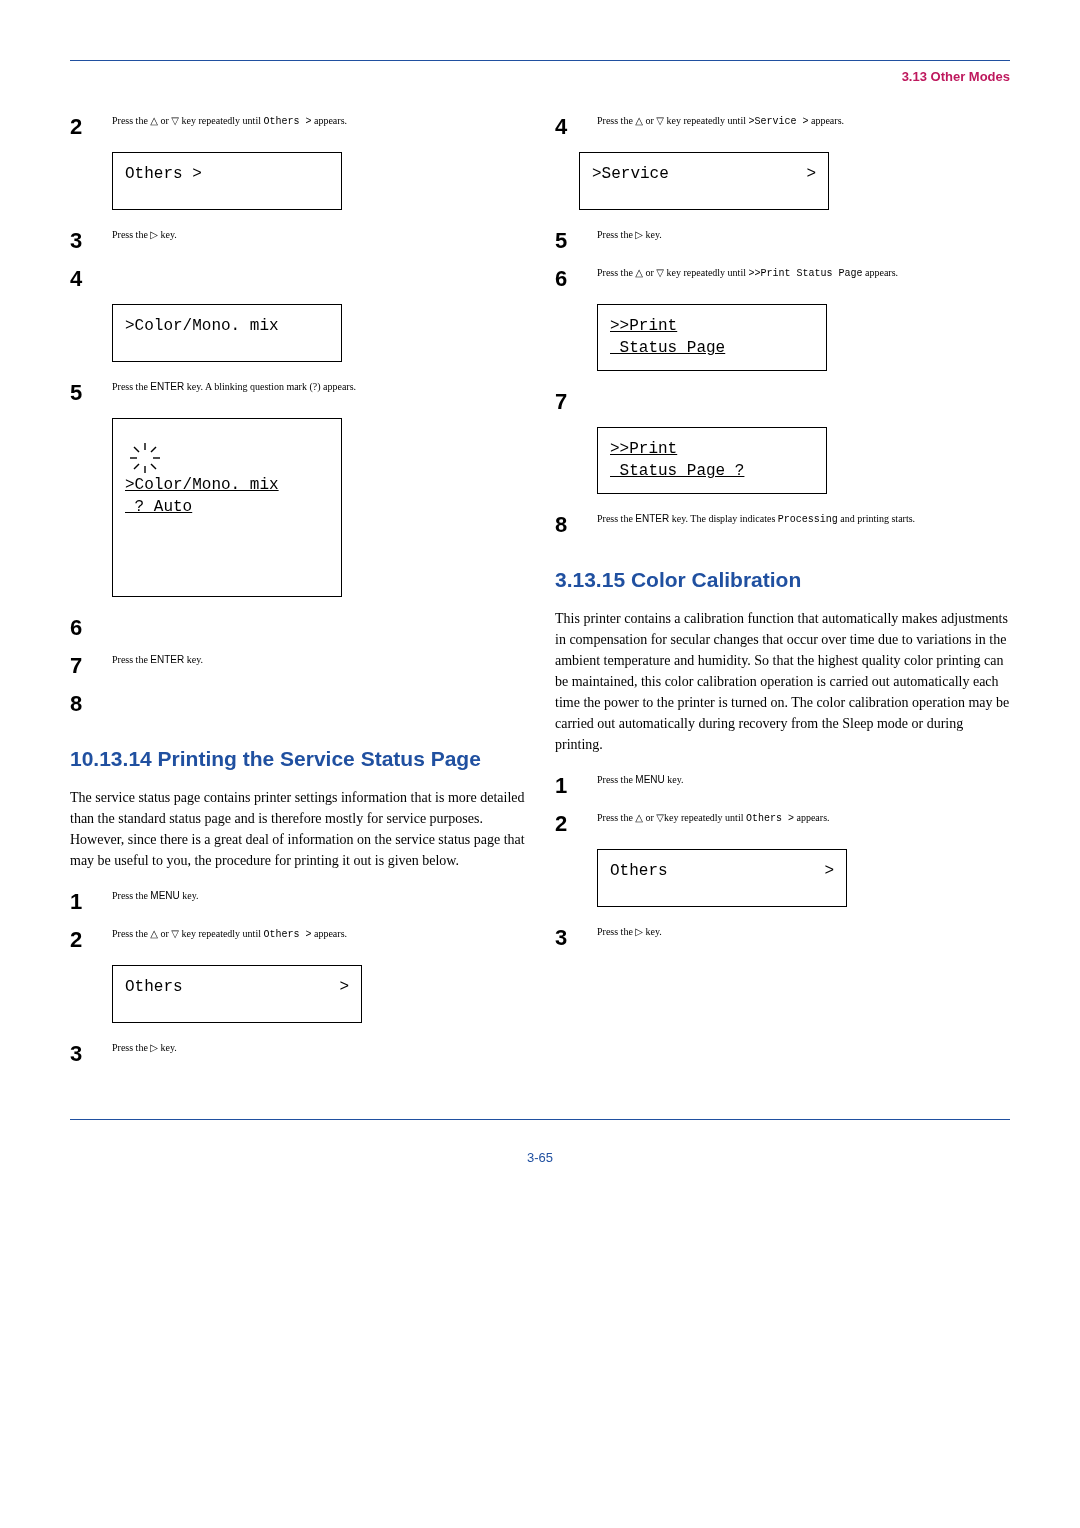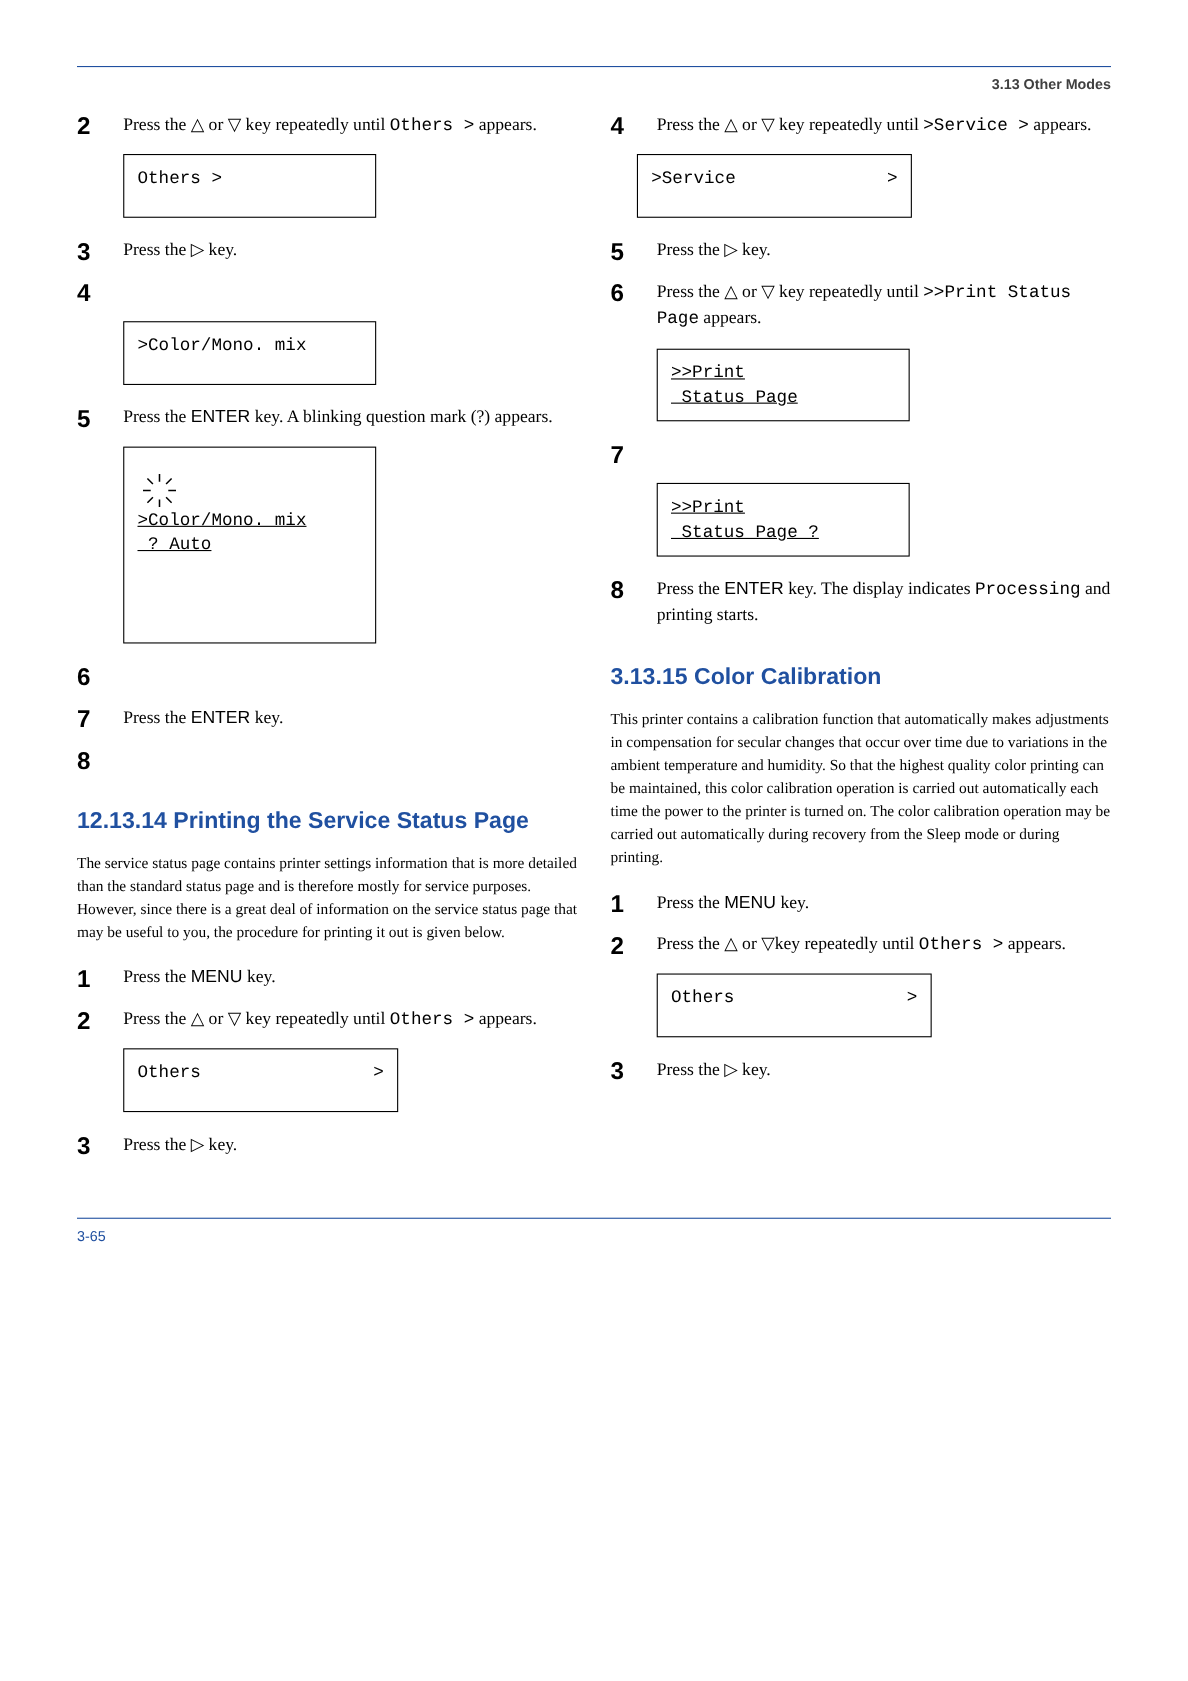--- a/index.html
+++ b/index.html
@@ -7,25 +7,25 @@
     font-family: 'Times New Roman', Times, serif;
     font-size: 14px;
     color: #000;
     background: #fff;
     width: 1080px;
     padding: 60px 70px 40px 70px;
   }
   .top-rule { border-top: 1px solid #2050a0; margin-bottom: 8px; }
   .header-right {
     text-align: right;
-    color: #404040;
+    color: #be185d;
     font-family: Arial, Helvetica, sans-serif;
     font-weight: bold;
     font-size: 13px;
-    margin-bottom: 18px;
+    margin-bottom: 30px;
   }
   .columns {
     display: flex;
     gap: 30px;
   }
   .col {
     flex: 1;
     min-width: 0;
   }
   .step {
@@ -37,21 +37,21 @@
     font-family: Arial, Helvetica, sans-serif;
     font-weight: 900;
     font-size: 22px;
     width: 42px;
     flex-shrink: 0;
     line-height: 1;
     padding-top: 2px;
   }
   .step-body {
     flex: 1;
-    font-size: 16px;
+    font-size: 10px;
     line-height: 1.45;
   }
   .step-body .mono, code, .lcd {
     font-family: 'Courier New', Courier, monospace;
   }
   .lcd-box {
     border: 1px solid #000;
     padding: 10px 12px;
     margin: 8px 0 18px 42px;
     font-family: 'Courier New', Courier, monospace;
@@ -73,25 +73,25 @@
   }
   .body-para {
     font-size: 14px;
     line-height: 1.5;
     margin-bottom: 18px;
   }
   .bold { font-weight: normal; font-family: Arial, Helvetica, sans-serif; }
   .mono { font-family: 'Courier New', Courier, monospace; }
   .footer-rule { border-top: 1px solid #2050a0; margin-top: 40px; }
   .page-num {
-    text-align: left;
+    text-align: center;
     color: #2050a0;
     font-family: Arial, Helvetica, sans-serif;
     font-size: 13px;
-    margin-top: 8px;
+    margin-top: 30px;
   }
   .blink-svg {
     position: absolute;
     width: 34px;
     height: 34px;
     left: 15px;
     top: 22px;
     pointer-events: none;
   }
 </style>
@@ -151,21 +151,21 @@
       <div class="step-num">7</div>
       <div class="step-body">
         <span>Press the </span><span class="bold">ENTER</span><span> key.</span>
       </div>
     </div>
 
     <div class="step">
       <div class="step-num">8</div>
     </div>
 
-    <div class="h2">12.13.14  Printing the Service Status Page</div>
+    <div class="h2">10.13.14  Printing the Service Status Page</div>
     <p class="body-para">The service status page contains printer settings information that is more detailed than the standard status page and is therefore mostly for service purposes. However, since there is a great deal of information on the service status page that may be useful to you, the procedure for printing it out is given below.</p>
 
     <div class="step">
       <div class="step-num">1</div>
       <div class="step-body">
         <span>Press the </span><span class="bold">MENU</span><span> key.</span>
       </div>
     </div>
 
     <div class="step">

